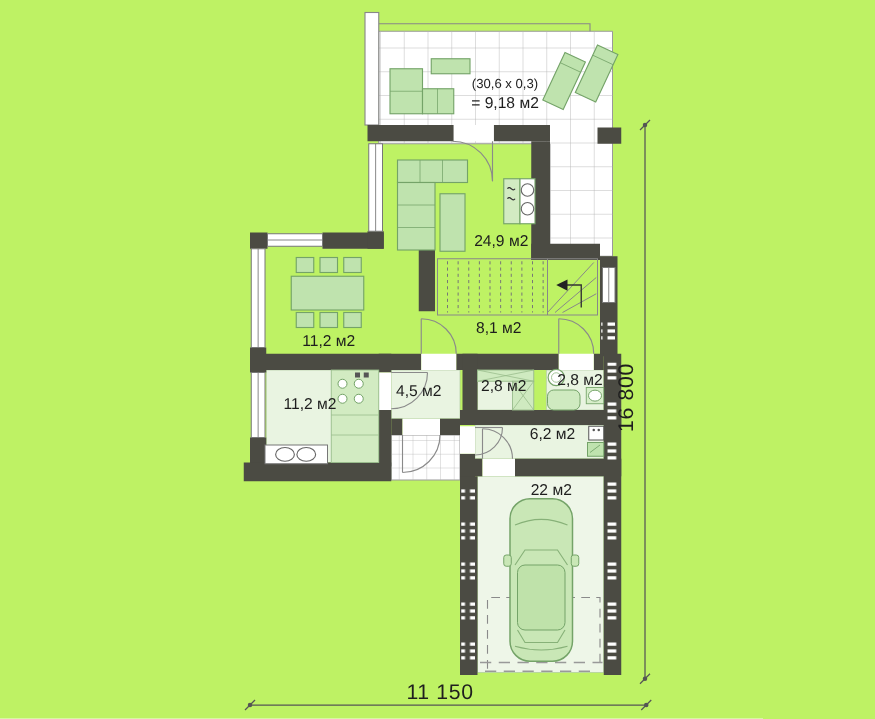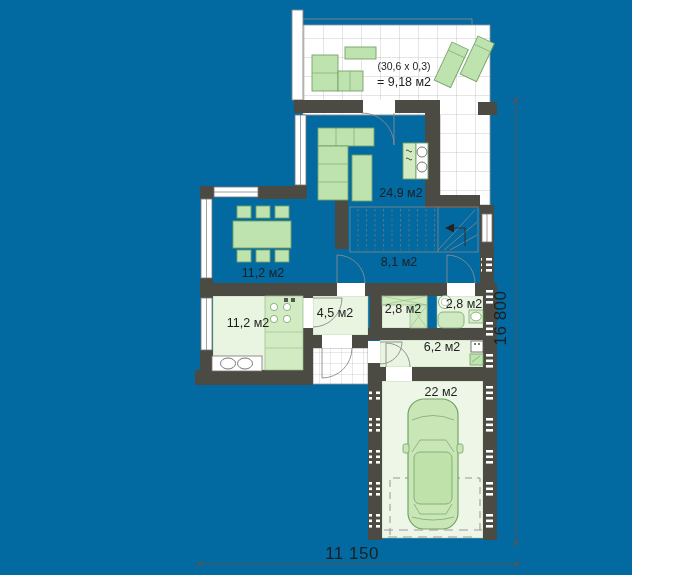--- a/index.html
+++ b/index.html
@@ -1,17 +1,17 @@
 <!DOCTYPE html>
 <html><head>
 <meta charset="utf-8">
 <style>
   html,body{margin:0;padding:0;background:#ffffff;}
   .canvas{
-    position:relative;width:632px;height:575px;background:#0369a1;
+    position:relative;width:700px;height:575px;background:#bef264;
     font-family:"Liberation Sans",sans-serif;overflow:hidden;
   }
   .canvas svg{position:absolute;left:0;top:0;}
   text{fill:#1e1e1e;font-family:"Liberation Sans",sans-serif;}
   .roomlbl{font-size:12.5px;}
   .dimlbl{font-size:17px;letter-spacing:0.5px;}
   .notelbl{font-size:10.5px;}
 </style>
 </head>
 <body>

